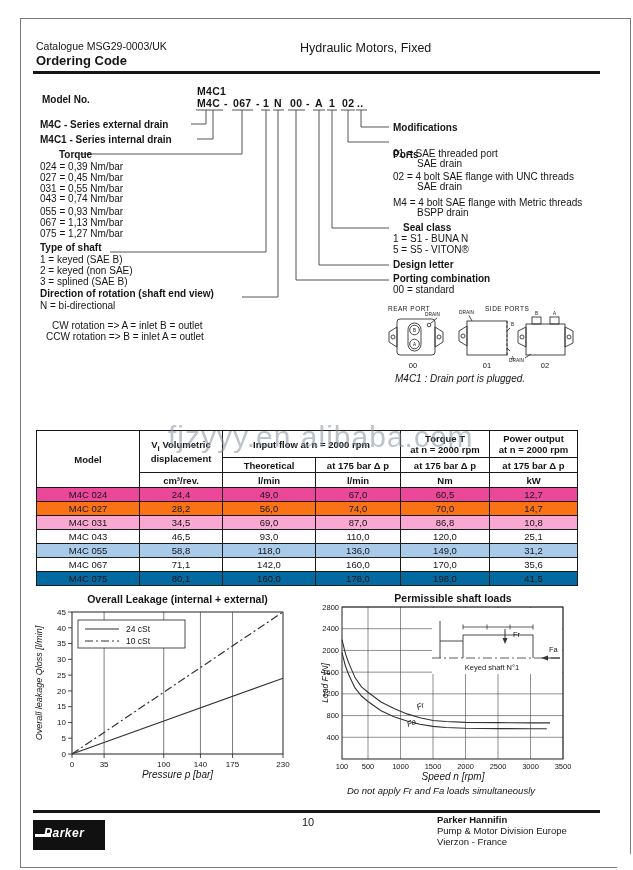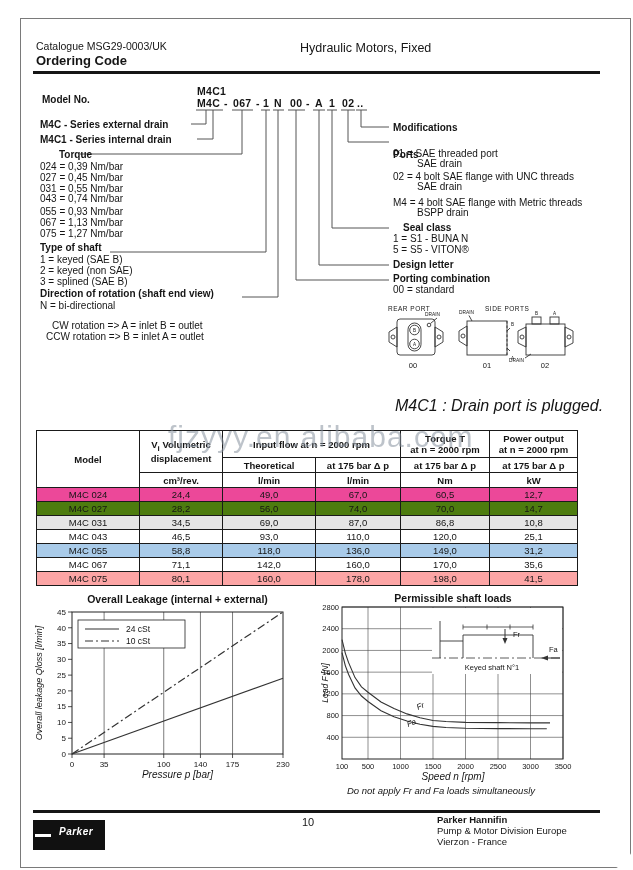--- a/index.html
+++ b/index.html
@@ -11,36 +11,36 @@
   
   .cat{font-size:10.5px;}
   .sec{font-size:13px;font-weight:bold;margin-top:1px;}
   .prod1{font-size:12.5px;}
   .prod2{font-size:13px;font-weight:bold;margin-top:1px;}
   
   .ord-label{position:absolute;font-size:10px;line-height:10px;white-space:nowrap;}
   .b{font-weight:bold;}
   .code-part{position:absolute;font-size:10.5px;font-weight:bold;letter-spacing:.3px;}
   svg.overlay{position:absolute;left:0;top:0;pointer-events:none;}
-  .ports-note{font-style:italic;font-size:16px;margin-top:24px;}
+  .ports-note{font-style:italic;font-size:10px;}
   
   .watermark{position:absolute;left:168px;top:420px;font-size:30px;letter-spacing:1px;
              color:rgba(135,146,158,0.55);z-index:6;}
   
   .op-title{font-size:11px;font-weight:bold;}
   table.op{position:absolute;left:36px;top:430px;border-collapse:collapse;table-layout:fixed;width:541px;z-index:4;}
   table.op td{border:1px solid #1a1a1a;text-align:center;vertical-align:middle;font-size:9.5px;padding:0 2px;overflow:hidden;}
   table.op td.hc{font-weight:bold;line-height:11px;}
   table.op tr.r1 td{height:26px;}
   table.op tr.r2 td{height:14px;}
   table.op tr.r3 td{height:14px;}
   table.op tr.data td{height:13px;}
   
   .logo{position:absolute;left:33px;top:820px;width:72px;height:30px;background:#111;}
-  .logo .word{position:absolute;left:26px;top:6px;color:#fff;font-size:10px;font-weight:bold;font-style:italic;letter-spacing:.5px;}
+  .logo .word{position:absolute;left:11px;top:6px;color:#fff;font-size:12px;font-weight:bold;font-style:italic;letter-spacing:.5px;}
   .logo .dash{position:absolute;left:2px;top:14px;width:16px;height:3px;background:#fff;}
   .pageno{font-size:11px;}
   .fright{font-size:9.5px;line-height:11px;}
   .fright .f1{font-weight:bold;}
   text{fill:#151515;}
 </style>
 </head>
 <body>
 
 <div class="page">
@@ -228,29 +228,29 @@
           <td class="hc">kW</td>
         </tr>
         <tr class="data" style="background:#ec4899">
           <td>M4C 024</td>
           <td>24,4</td>
           <td>49,0</td>
           <td>67,0</td>
           <td>60,5</td>
           <td>12,7</td>
         </tr>
-        <tr class="data" style="background:#4d7c0f">
+        <tr class="data" style="background:#f97316">
           <td>M4C 027</td>
           <td>28,2</td>
           <td>56,0</td>
           <td>74,0</td>
           <td>70,0</td>
           <td>14,7</td>
         </tr>
-        <tr class="data" style="background:#e5e5e5">
+        <tr class="data" style="background:#f9a8d4">
           <td>M4C 031</td>
           <td>34,5</td>
           <td>69,0</td>
           <td>87,0</td>
           <td>86,8</td>
           <td>10,8</td>
         </tr>
         <tr class="data" style="background:#ffffff">
           <td>M4C 043</td>
           <td>46,5</td>
@@ -268,21 +268,21 @@
           <td>31,2</td>
         </tr>
         <tr class="data" style="background:#ffffff">
           <td>M4C 067</td>
           <td>71,1</td>
           <td>142,0</td>
           <td>160,0</td>
           <td>170,0</td>
           <td>35,6</td>
         </tr>
-        <tr class="data" style="background:#fca5a5">
+        <tr class="data" style="background:#0369a1">
           <td>M4C 075</td>
           <td>80,1</td>
           <td>160,0</td>
           <td>178,0</td>
           <td>198,0</td>
           <td>41,5</td>
         </tr>
       </tbody>
     </table>
 

